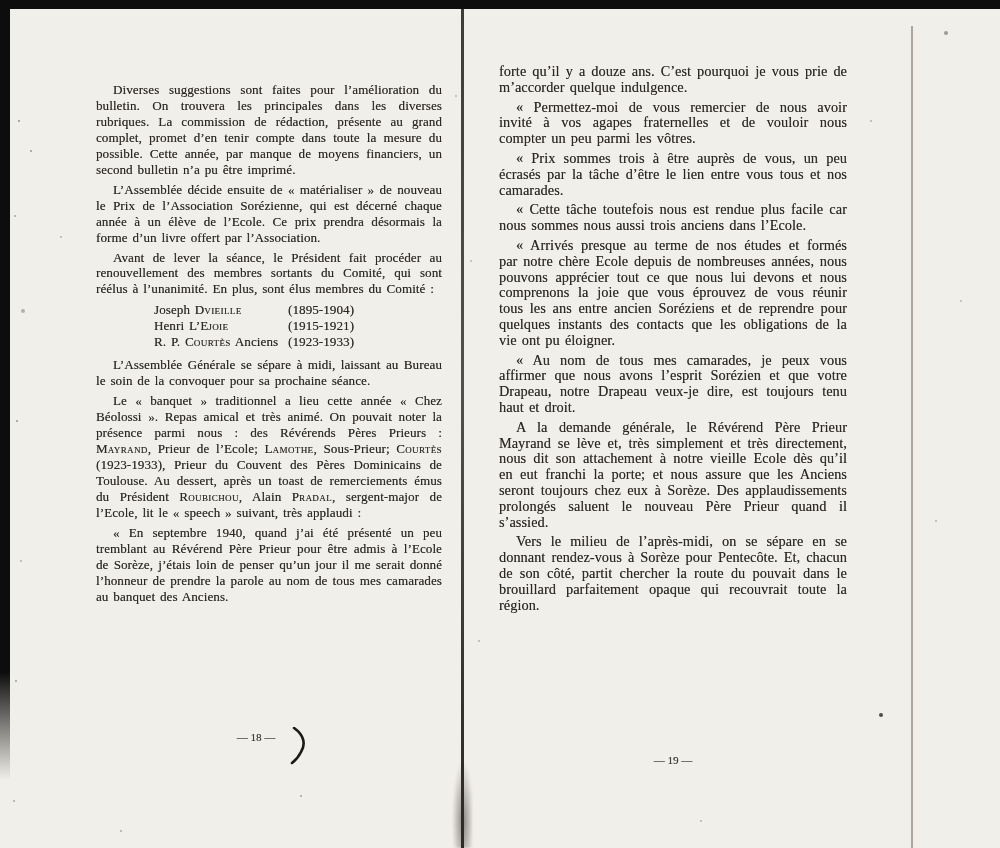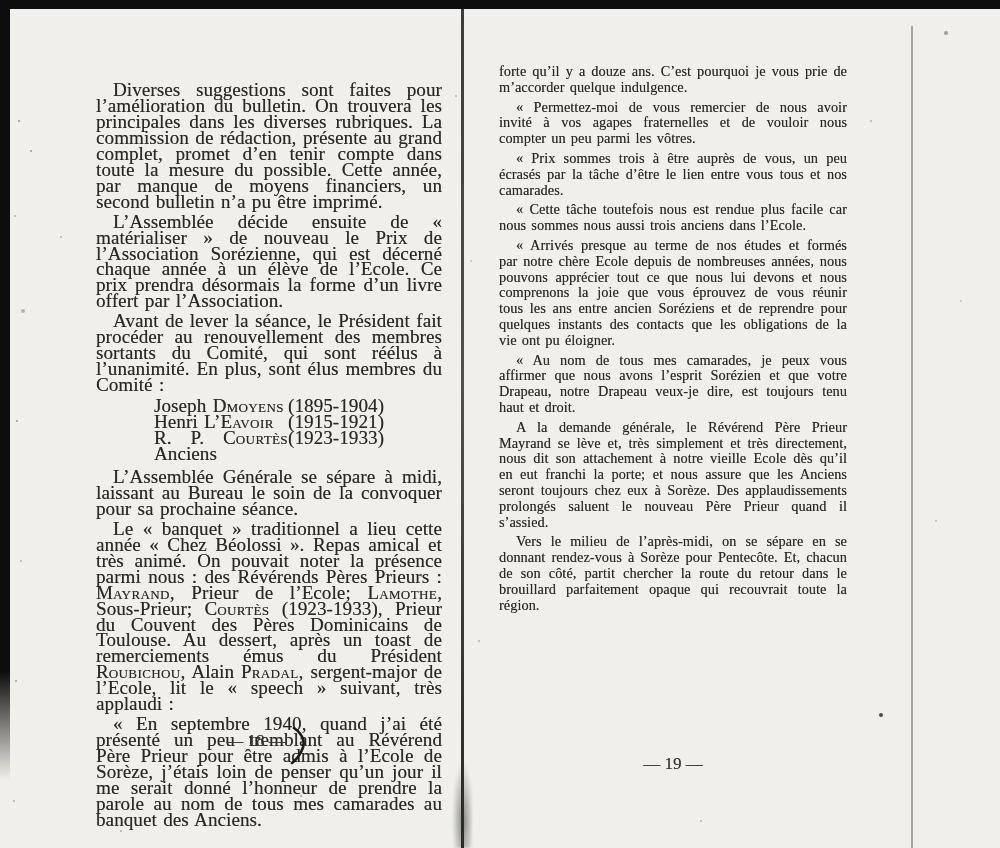--- a/index.html
+++ b/index.html
@@ -42,31 +42,31 @@
       60px 236px 0 rgba(70,64,56,.35), 945px 32px 0 1px rgba(60,55,48,.45),
       870px 120px 0 rgba(90,84,74,.4), 960px 300px 0 rgba(90,84,74,.35),
       935px 520px 0 rgba(90,84,74,.4), 880px 714px 0 1px rgba(40,36,30,.8),
       455px 95px 0 rgba(90,84,74,.4), 470px 260px 0 rgba(90,84,74,.35),
       478px 640px 0 rgba(90,84,74,.4), 300px 795px 0 rgba(70,64,56,.45),
       120px 830px 0 rgba(70,64,56,.4), 700px 820px 0 rgba(90,84,74,.4);
   }
   
   .column { position:absolute; text-align:justify; letter-spacing:0.1px; word-spacing:1.5px;
             text-shadow: 0.2px 0.2px 0.35px rgba(43,40,35,0.55); }
-  #col-left  { left:96px;  top:82px; width:346px; font-size:19px; line-height:15.95px; }
+  #col-left  { left:96px;  top:82px; width:346px; font-size:13px; line-height:15.95px; }
   #col-right { left:499px; top:64px; width:348px; font-size:14.2px; line-height:15.8px; }
   .column p { margin:0 0 4px 0; text-indent:17px; }
   .column p.noindent { text-indent:0; }
   .column p.gap { }
   .members { margin:5px 0 7px 58px; }
   .member-row { display:flex; }
   .member-name { width:134px; flex:0 0 auto; }
   .member-dates { flex:0 0 auto; }
   .sc { font-variant: small-caps; letter-spacing:0.4px; }
-  .pagenum { position:absolute; font-size:17px; color:#38342e; text-align:center;
+  .pagenum { position:absolute; font-size:11px; color:#38342e; text-align:center;
              text-shadow: 0.2px 0.2px 0.35px rgba(43,40,35,0.5); }
   #pagenum-left  { left:96px;  width:320px; top:731px; }
   #pagenum-right { left:499px; width:348px; top:754px; }
   .pen-mark { position:absolute; left:290px; top:727px; }
 </style>
 </head>
 <body>
 
 <div class="edge-top"></div>
 <div class="edge-left"></div>
@@ -75,25 +75,25 @@
 <div class="page-edge-line"></div>
 <div class="noise"></div>
 
 <div class="column" id="col-left">
   <p>Diverses suggestions sont faites pour l’amélioration du bulletin. On trouvera les principales dans les diverses rubriques. La commission de rédaction, présente au grand complet, promet d’en tenir compte dans toute la mesure du possible. Cette année, par manque de moyens financiers, un second bulletin n’a pu être imprimé.</p>
   <p>L’Assemblée décide ensuite de « matérialiser » de nouveau le Prix de l’Association Sorézienne, qui est décerné chaque année à un élève de l’Ecole. Ce prix prendra désormais la forme d’un livre offert par l’Association.</p>
   <p>Avant de lever la séance, le Président fait procéder au renouvellement des membres sortants du Comité, qui sont réélus à l’unanimité. En plus, sont élus membres du Comité :</p>
 
   <div class="members">
     <div class="member-row">
-      <span class="member-name"><span>Joseph D</span><span class="sc">moyens</span></span>
+      <span class="member-name"><span>Joseph D</span><span class="sc">vieille</span></span>
       <span class="member-dates">(1895-1904)</span>
     </div>
     <div class="member-row">
-      <span class="member-name"><span>Henri L’E</span><span class="sc">avoir</span></span>
+      <span class="member-name"><span>Henri L’E</span><span class="sc">joie</span></span>
       <span class="member-dates">(1915-1921)</span>
     </div>
     <div class="member-row">
       <span class="member-name"><span>R. P. C</span><span class="sc">ourtès</span><span> Anciens</span></span>
       <span class="member-dates">(1923-1933)</span>
     </div>
   </div>
 
   <p>L’Assemblée Générale se sépare à midi, laissant au Bureau le soin de la convoquer pour sa prochaine séance.</p>
   <p><span>Le « banquet » traditionnel a lieu cette année « Chez Béolossi ». Repas amical et très animé. On pouvait noter la présence parmi nous : des Révérends Pères Prieurs : M</span><span class="sc">ayrand</span><span>, Prieur de l’Ecole; L</span><span class="sc">amothe</span><span>, Sous-Prieur; C</span><span class="sc">ourtès</span><span> (1923-1933), Prieur du Couvent des Pères Dominicains de Toulouse. Au dessert, après un toast de remerciements émus du Président R</span><span class="sc">oubichou</span><span>, Alain P</span><span class="sc">radal</span><span>, sergent-major de l’Ecole, lit le « speech » suivant, très applaudi :</span></p>
@@ -107,16 +107,16 @@
 </svg>
 
 <div class="column" id="col-right">
   <p class="noindent">forte qu’il y a douze ans. C’est pourquoi je vous prie de m’accorder quelque indulgence.</p>
   <p>« Permettez-moi de vous remercier de nous avoir invité à vos agapes fraternelles et de vouloir nous compter un peu parmi les vôtres.</p>
   <p>« Prix sommes trois à être auprès de vous, un peu écrasés par la tâche d’être le lien entre vous tous et nos camarades.</p>
   <p>« Cette tâche toutefois nous est rendue plus facile car nous sommes nous aussi trois anciens dans l’Ecole.</p>
   <p>« Arrivés presque au terme de nos études et formés par notre chère Ecole depuis de nombreuses années, nous pouvons apprécier tout ce que nous lui devons et nous comprenons la joie que vous éprouvez de vous réunir tous les ans entre ancien Soréziens et de reprendre pour quelques instants des contacts que les obligations de la vie ont pu éloigner.</p>
   <p>« Au nom de tous mes camarades, je peux vous affirmer que nous avons l’esprit Sorézien et que votre Drapeau, notre Drapeau veux-je dire, est toujours tenu haut et droit.</p>
   <p class="gap">A la demande générale, le Révérend Père Prieur Mayrand se lève et, très simplement et très directement, nous dit son attachement à notre vieille Ecole dès qu’il en eut franchi la porte; et nous assure que les Anciens seront toujours chez eux à Sorèze. Des applaudissements prolongés saluent le nouveau Père Prieur quand il s’assied.</p>
-  <p class="gap">Vers le milieu de l’après-midi, on se sépare en se donnant rendez-vous à Sorèze pour Pentecôte. Et, chacun de son côté, partit chercher la route du retour dans le brouillard parfaitement opaque qui recouvrait toute la région.</p>
+  <p class="gap">Vers le milieu de l’après-midi, on se sépare en se donnant rendez-vous à Sorèze pour Pentecôte. Et, chacun de son côté, partit chercher la route du pouvait dans le brouillard parfaitement opaque qui recouvrait toute la région.</p>
 </div>
 
 <div class="pagenum" id="pagenum-right">— 19 —</div>
 
 </body></html>

